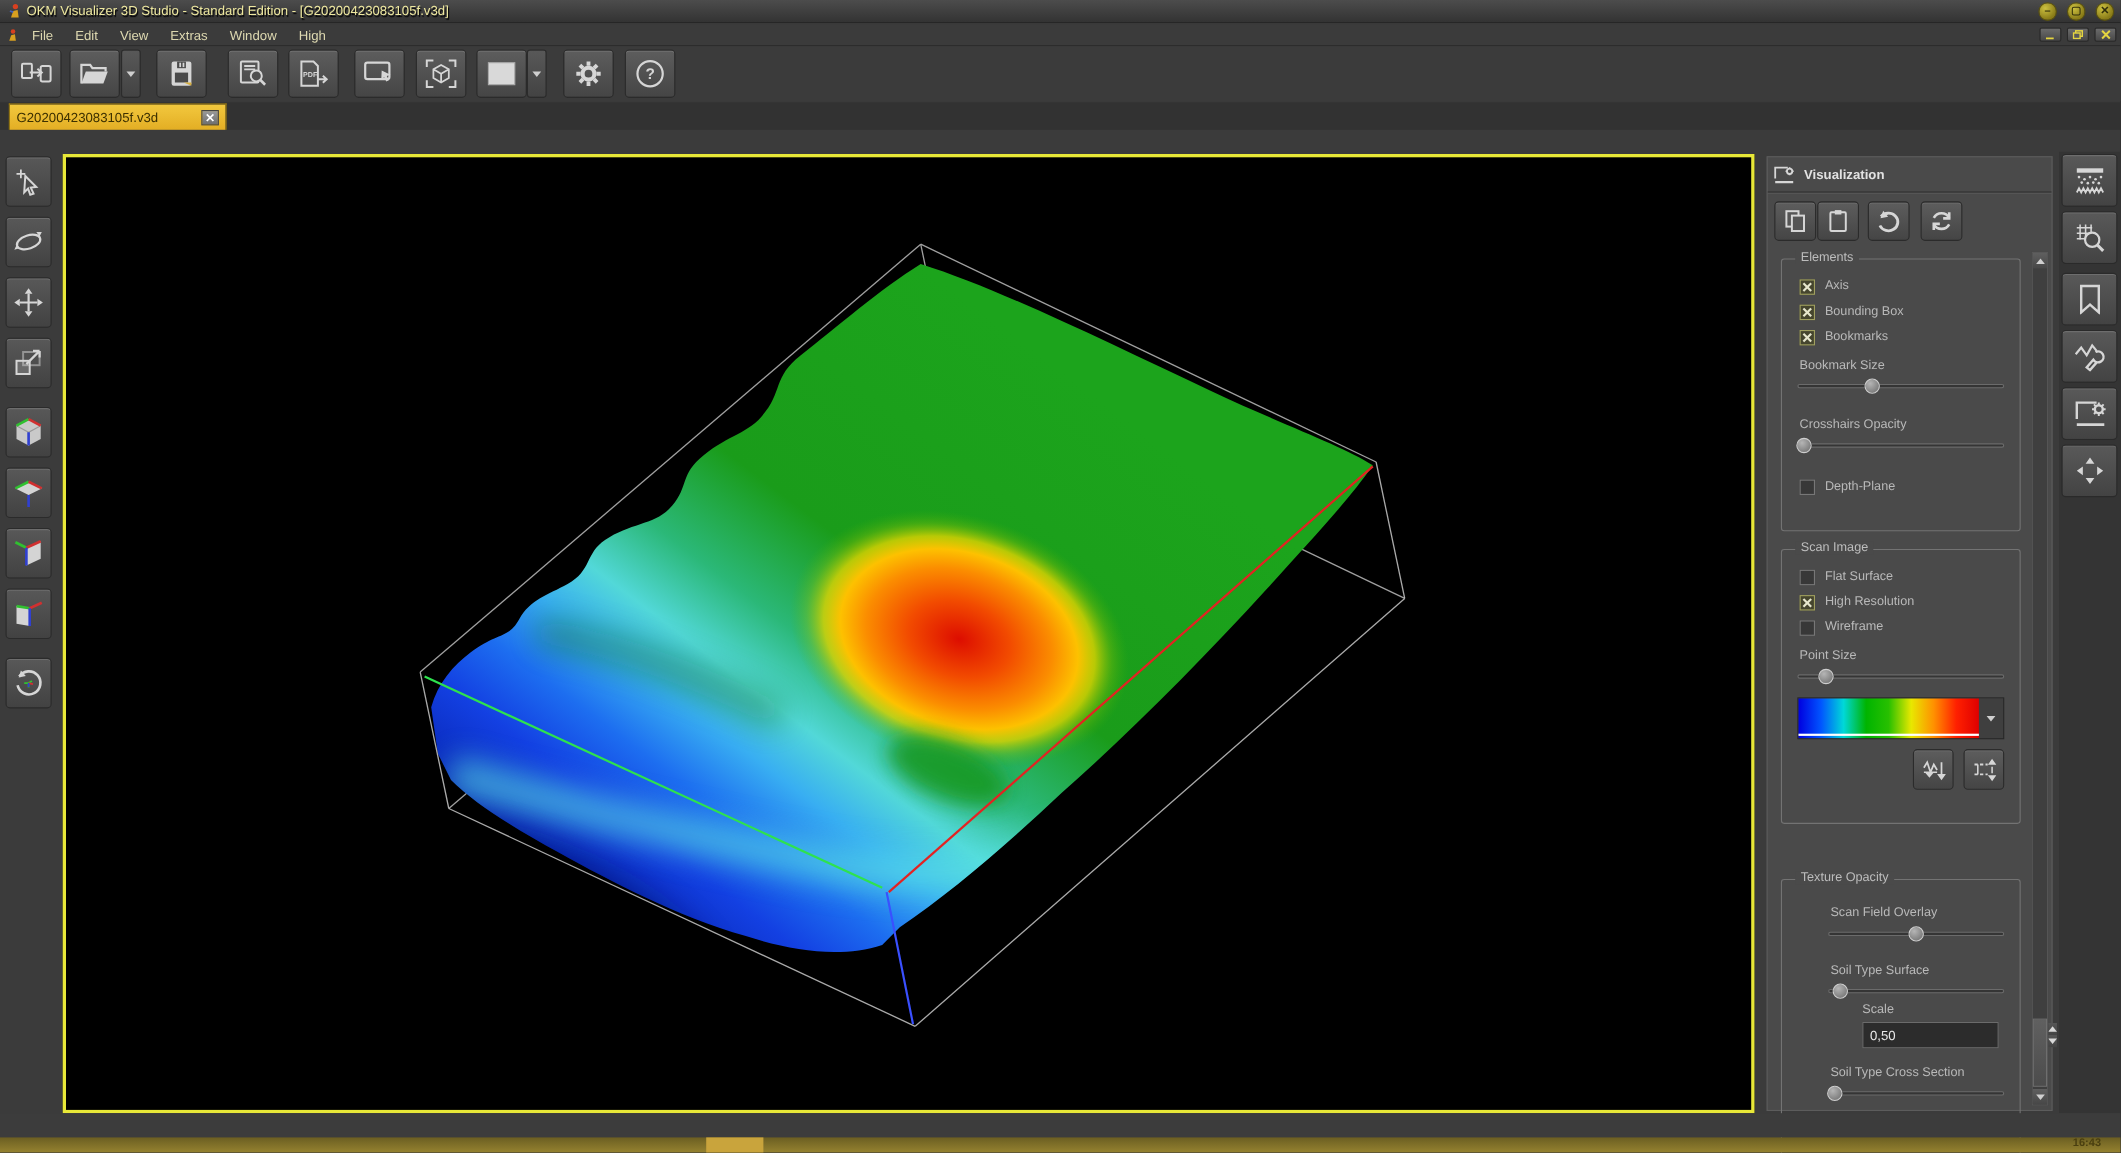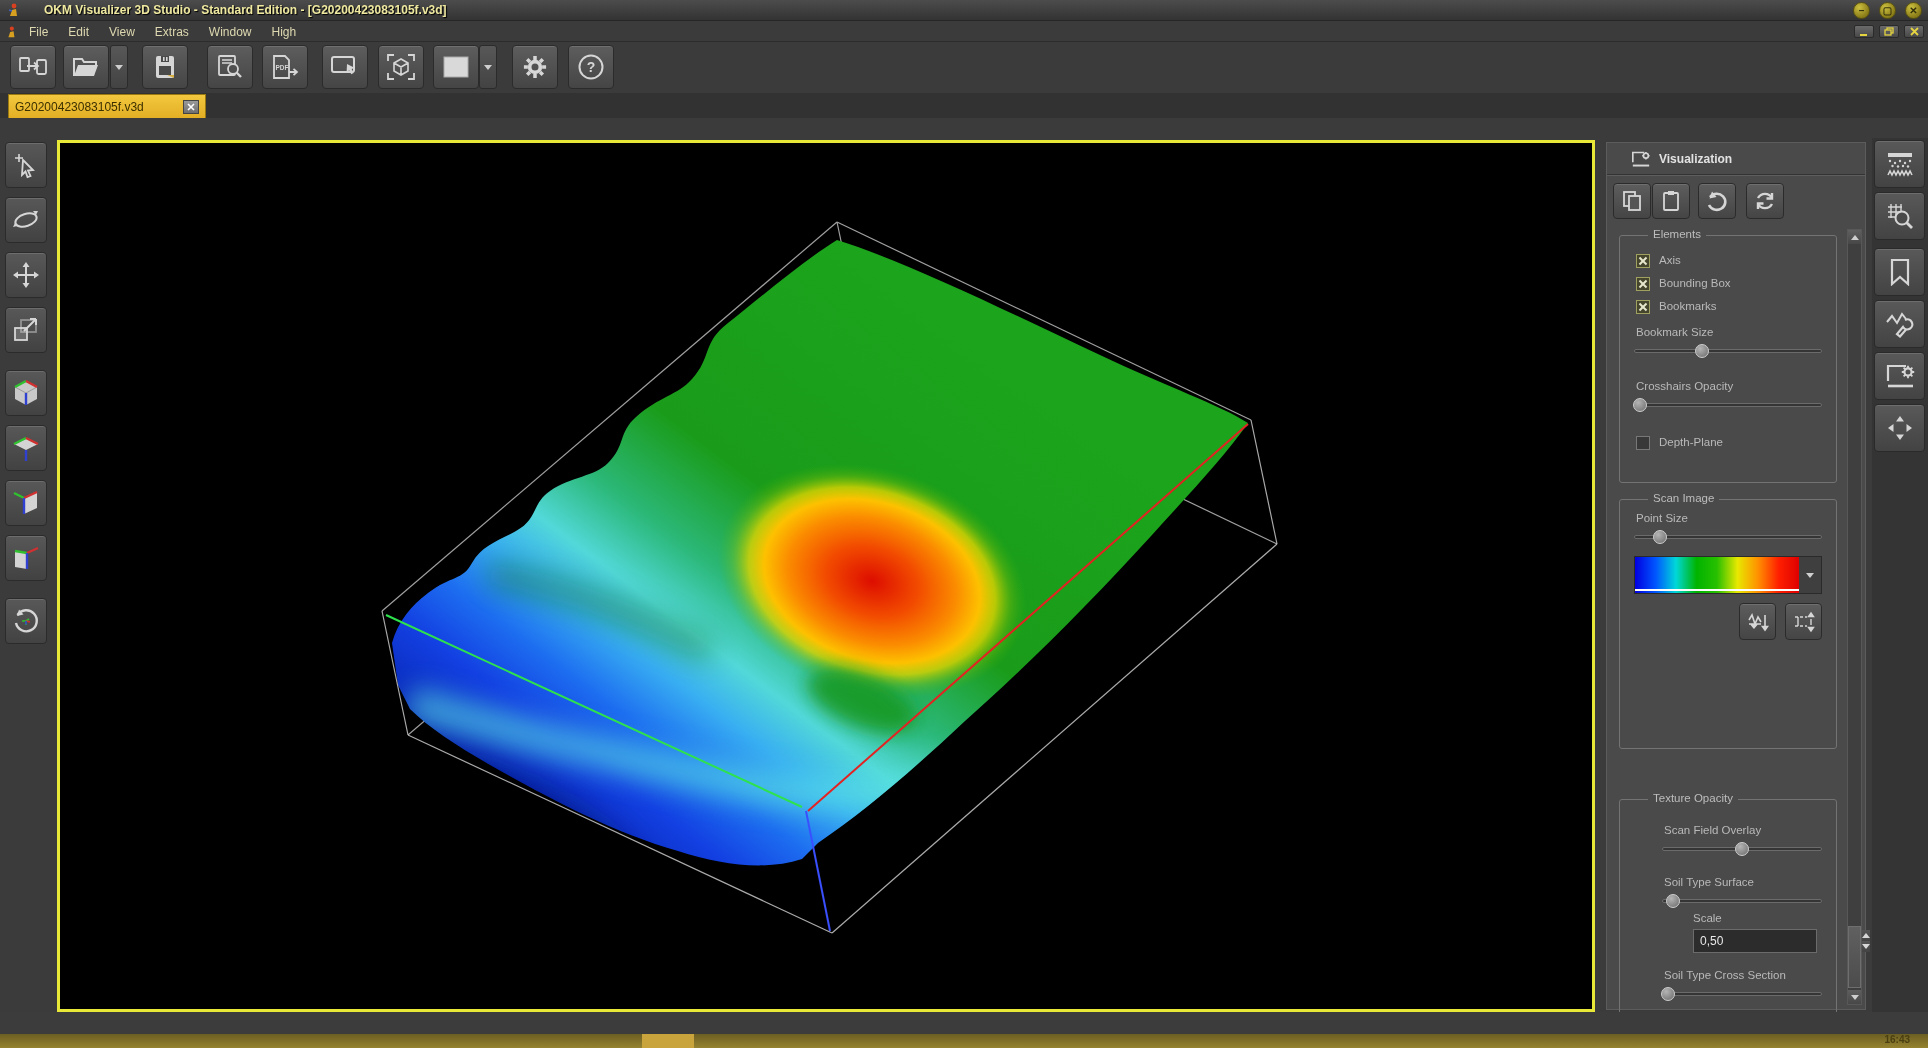--- a/index.html
+++ b/index.html
@@ -4,21 +4,21 @@
 <style>
   * { margin:0; padding:0; box-sizing:border-box; }
   html,body { background:#2e2e2e; }
   body { font-family:"Liberation Sans", sans-serif; }
   .screen { position:relative; width:1928px; height:1048px; background:#3b3b3b; overflow:hidden; }
 
   
   .titlebar { position:absolute; left:0; top:0; width:100%; height:21px;
     background:linear-gradient(#4c4c4c,#333); border-bottom:1px solid #262626;
     display:flex; align-items:center; padding:0 6px; }
-  .titlebar .title { color:#efe9a0; font-size:12px; font-weight:bold; margin-left:24px;
+  .titlebar .title { color:#efe9a0; font-size:12px; font-weight:normal; margin-left:4px;
     text-shadow:1px 1px 1px #000; }
   .win-circles { position:absolute; right:6px; top:2px; display:flex; gap:9px; }
   .win-circle { width:17px; height:17px; border-radius:50%;
     background:radial-gradient(circle at 35% 30%, #ccc040, #8a7c18 70%);
     border:1px solid #5a5210; color:#33300a; font-size:10px; font-weight:bold;
     display:flex; align-items:center; justify-content:center; line-height:1; }
 
   
   .menubar { position:absolute; left:0; top:22px; width:100%; height:20px;
     background:#3b3b3b; display:flex; align-items:center; border-bottom:1px solid #2c2c2c; }
@@ -54,31 +54,31 @@
     box-shadow:inset 0 1px 0 #6d6d6d; display:flex; align-items:center; justify-content:center; }
 
   
   .viewport { position:absolute; left:57px; top:140px; width:1538px; height:872px;
     background:#000; border:3px solid #e8e838; }
   .viewport svg { display:block; }
 
   
   .rpanel { position:absolute; left:1606px; top:142px; width:260px; height:868px;
     background:#4a4a4a; border:1px solid #5c5c5c; }
-  .rpanel-header { display:flex; align-items:center; gap:8px; height:32px; padding:0 24px;
+  .rpanel-header { display:flex; align-items:center; gap:8px; height:32px; padding:0 5px;
     border-bottom:1px solid #333; box-shadow:0 1px 0 #5e5e5e; }
   .rpanel-title { color:#e2e2e2; font-size:12px; font-weight:bold; }
   .rp-toolbar { position:absolute; left:0; top:36px; width:100%; height:46px; }
   .rp-btn { position:absolute; top:4px; width:38px; height:36px; border-radius:4px;
     background:linear-gradient(#5d5d5d,#454545); border:1px solid #2b2b2b;
     box-shadow:inset 0 1px 0 #6f6f6f; display:flex; align-items:center; justify-content:center; }
 
   .groupbox { position:absolute; left:12px; width:218px; border:1px solid #737373; border-radius:3px; }
   .legend { position:absolute; top:-8px; left:12px; background:#4a4a4a; padding:0 5px;
-    color:#bdbdbd; font-size:11.5px;margin-left:16px; }
+    color:#bdbdbd; font-size:11.5px; }
   .gb-elements { top:92px; height:248px; }
   .gb-scan { top:356px; height:250px; }
   .gb-texture { top:656px; height:260px;padding-left:28px; }
 
   .cb-row { display:flex; align-items:flex-start; gap:9px; margin:0 0 9px 16px; }
   .cb-rows { padding-top:18px; }
   .checkbox { position:relative; width:14px; height:14px; background:#383838;
     border:1px solid #777; }
   .checkbox.checked { border-color:#a0a060; background:#45452e; }
   .checkbox.checked::before, .checkbox.checked::after { content:""; position:absolute;
@@ -479,20 +479,34 @@
         <div class="thumb" style="left: calc(3% - 7px);"></div>
       </div>
       <div class="cb-row" style="margin-top:24px">
         <div class="checkbox"></div>
         <span class="cb-label">Depth-Plane</span>
       </div>
     </div>
 
     <div class="groupbox gb-scan">
       <span class="legend">Scan Image</span>
+      <div class="cb-rows">
+        <div class="cb-row">
+          <div class="checkbox"></div>
+          <span class="cb-label">Flat Surface</span>
+        </div>
+        <div class="cb-row">
+          <div class="checkbox checked"></div>
+          <span class="cb-label">High Resolution</span>
+        </div>
+        <div class="cb-row">
+          <div class="checkbox"></div>
+          <span class="cb-label">Wireframe</span>
+        </div>
+      </div>
       <span class="fld-label">Point Size</span>
       <div class="slider">
         <div class="track"></div>
         <div class="thumb" style="left: calc(14% - 7px);"></div>
       </div>
       <div class="colormap-row">
         <div class="colormap" style="background: linear-gradient(90deg, rgb(0, 0, 224), rgb(0, 85, 255), rgb(0, 216, 216), rgb(0, 180, 0), rgb(40, 192, 0), rgb(232, 232, 0), rgb(255, 144, 0), rgb(255, 32, 0), rgb(223, 0, 0));"></div>
         <div class="colormap-dd">
             <div class="tri-down"></div>
           </div>

